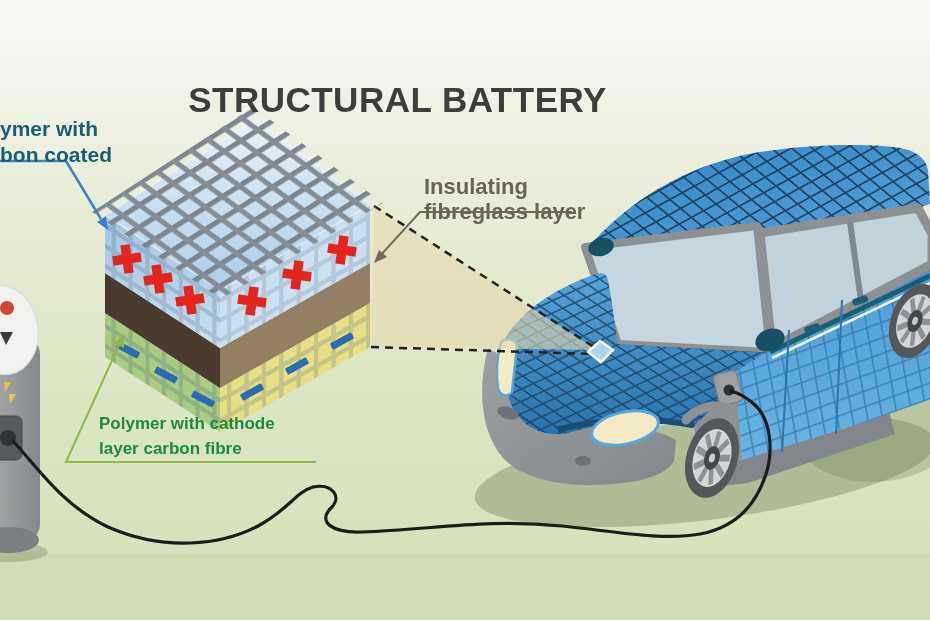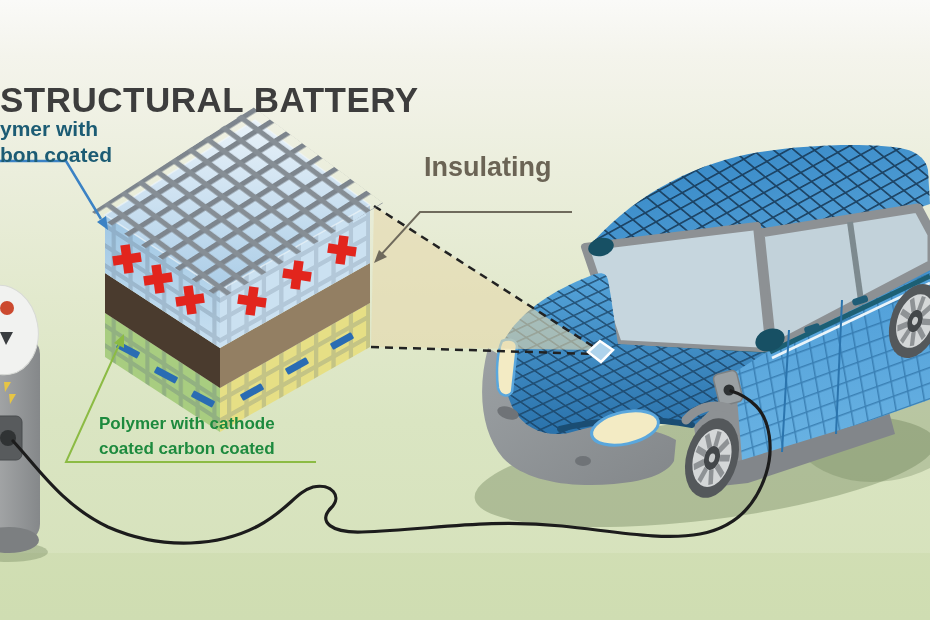--- a/index.html
+++ b/index.html
@@ -4,25 +4,25 @@
 <style>
   html,body{margin:0;padding:0;}
   .stage{
     position:relative; width:930px; height:620px; overflow:hidden;
     background:linear-gradient(180deg,#fafaf8 0%,#f4f4ec 9%,#ebeedc 28%,#e2e9cd 48%,#dae5c2 68%,#d5e1ba 100%);
     font-family:"Liberation Sans", sans-serif;
   }
   .stage svg{position:absolute; left:0; top:0;}
   .txt{position:absolute; font-weight:bold; white-space:nowrap;}
   .title{
-    position:absolute; left:0; top:80px; width:795px; text-align:left;
+    position:absolute; left:0; top:80px; width:795px; text-align:center;
     font-weight:bold; font-size:35px; letter-spacing:.5px; color:#3d3d3d;
   }
   .lbl-anode{left:0px; top:104px; font-size:21px; line-height:26px; color:#1c5c74;margin-top:12px;}
-  .lbl-insul{left:424px; top:155px; font-size:27px; line-height:25px; color:#6b6455;}
+  .lbl-insul{left:424px; top:174px; font-size:22px; line-height:25px; color:#6b6455;}
   .lbl-cath{left:99px; top:411px; font-size:17px; line-height:25px; color:#1d8a3e;}
   .ground-band{position:absolute; left:0; top:553px; width:930px; height:67px; background:rgba(197,213,160,.30);}
 </style>
 </head>
 <body>
 
 <div class="stage">
   <div class="ground-band"></div>
 
   <svg width="930" height="620" viewBox="0 0 930 620">
@@ -231,19 +231,20 @@
 
   <div class="title">STRUCTURAL BATTERY</div>
 
   <div class="txt lbl-anode">
     <div>ymer with</div>
     <div>bon coated</div>
   </div>
 
   <div class="txt lbl-insul">
     <div>Insulating</div>
+    <div>fibreglass layer</div>
   </div>
 
   <div class="txt lbl-cath">
     <div>Polymer with cathode</div>
-    <div>coated carbon coated</div>
+    <div>layer carbon fibre</div>
   </div>
 </div>
 
 </body></html>

